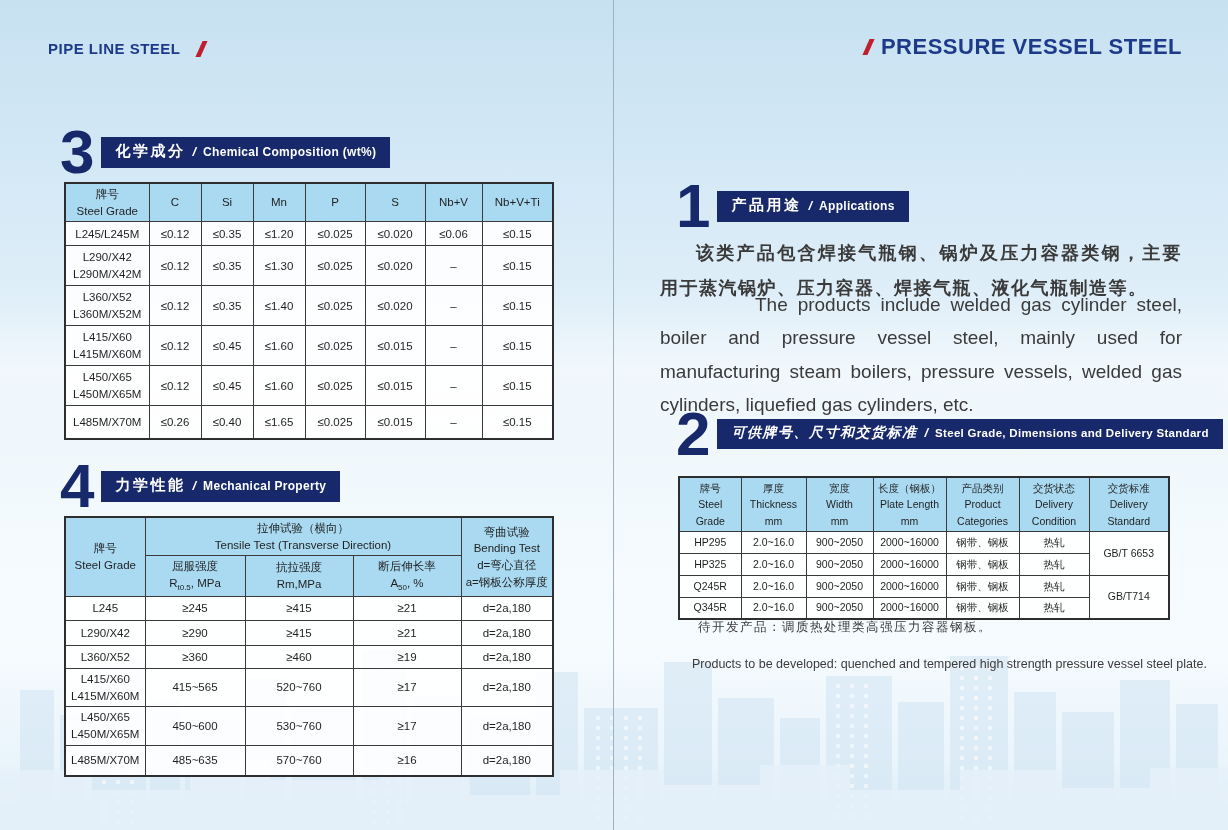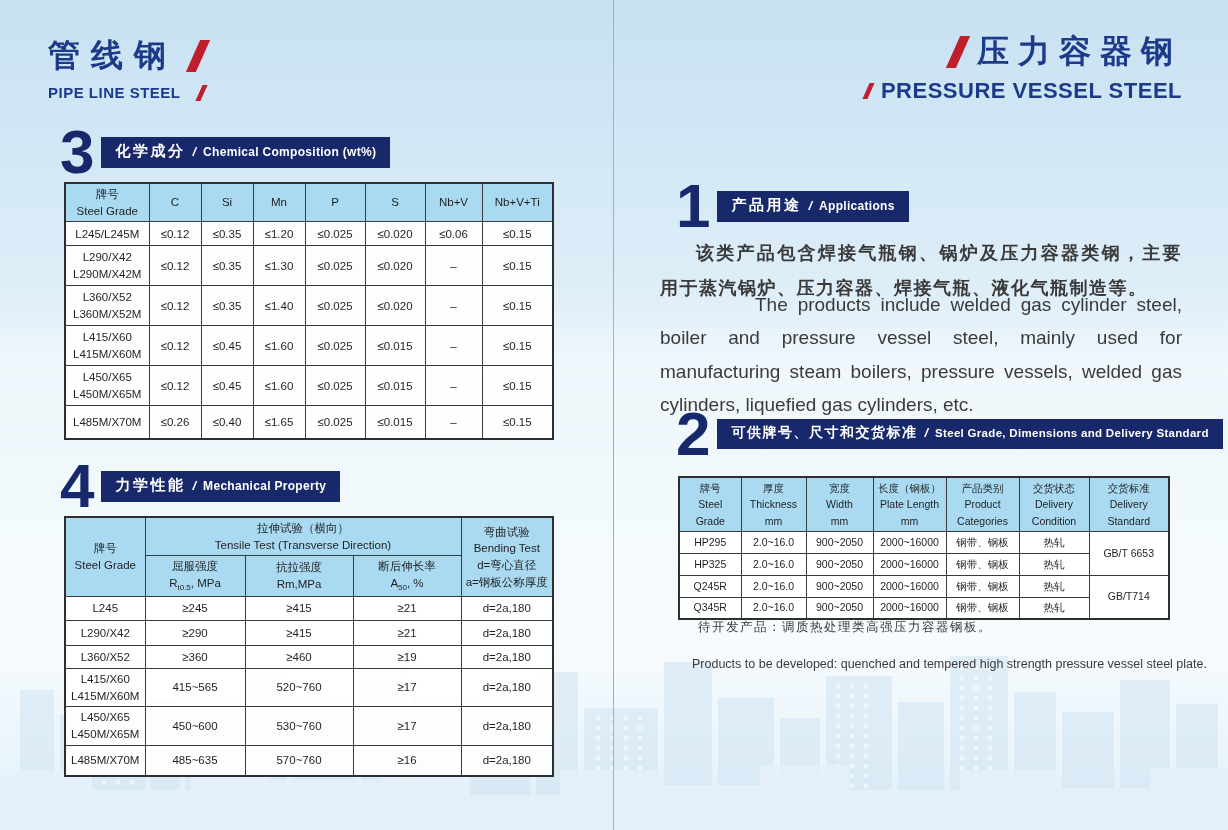--- a/index.html
+++ b/index.html
@@ -40,21 +40,21 @@
   .slash-sm{width:5px;height:16px;background:var(--red);transform:skewX(-24deg);}
 
   
   .section{position:absolute;display:flex;align-items:center;}
   .sec-num{font-size:62px;font-weight:800;color:var(--navy-dark);line-height:.85;margin-right:9px;letter-spacing:-2px;}
   .sec-bar{display:inline-flex;align-items:baseline;gap:7px;background:var(--navy-dark);color:#fff;
     padding:5px 14px 7px 14px;white-space:nowrap;}
   .bar-cn{font-size:15px;font-weight:bold;letter-spacing:2.5px;}
   .bar-sep{font-size:13px;font-weight:bold;font-style:italic;}
   .bar-en{font-size:12px;font-weight:bold;letter-spacing:.3px;}
-  .sec2 .bar-cn{font-size:14px;letter-spacing:1.5px;}
+  .sec2 .bar-cn{font-size:14px;letter-spacing:1.5px;font-style:italic;}
   .sec2 .bar-en{font-size:11.5px;}
 
   
   table{border-collapse:collapse;table-layout:fixed;background:rgba(255,255,255,.88);}
   table{border:2px solid #2e2e2e;}
   th,td{border:1px solid var(--border);text-align:center;vertical-align:middle;
     font-weight:normal;color:#1f1f1f;padding:2px 3px;line-height:1.45;}
   thead th{background:var(--hdr-blue);}
   .chem,.mech{position:absolute;left:64px;width:488px;font-size:11.5px;}
   .chem{top:182px;}
@@ -134,24 +134,20 @@
     <rect x="960" y="150" width="100" height="60"></rect>
       <rect x="1050" y="168" width="110" height="42"></rect>
     <rect x="1150" y="148" width="78" height="62"></rect>
   </g>
 </svg>
 <div class="cloud-band"></div>
 
 <div class="page page-left">
 
   <div class="head-left">
-    <div class="title-row">
-      <span class="cn-title">管线钢</span>
-      <span class="slash-lg"></span>
-    </div>
     <div class="sub-row">
       <span class="en-title">PIPE LINE STEEL</span>
       <span class="slash-sm"></span>
     </div>
   </div>
 
   <div class="section" style="left:60px;top:126px;">
     <span class="sec-num">3</span>
     <span class="sec-bar">
       <span class="bar-cn">化学成分</span>
@@ -372,24 +368,20 @@
         <td>≥16</td>
         <td>d=2a,180</td>
       </tr>
     </tbody>
   </table>
 </div>
 
 <div class="page page-right">
 
   <div class="head-right">
-    <div class="title-row right">
-      <span class="slash-lg"></span>
-      <span class="cn-title" style="letter-spacing:9px;">压力容器钢</span>
-    </div>
     <div class="sub-row right">
       <span class="slash-sm"></span>
       <span class="en-title">PRESSURE VESSEL STEEL</span>
     </div>
   </div>
 
   <div class="section" style="left:62px;top:180px;">
     <span class="sec-num">1</span>
     <span class="sec-bar">
       <span class="bar-cn">产品用途</span>

